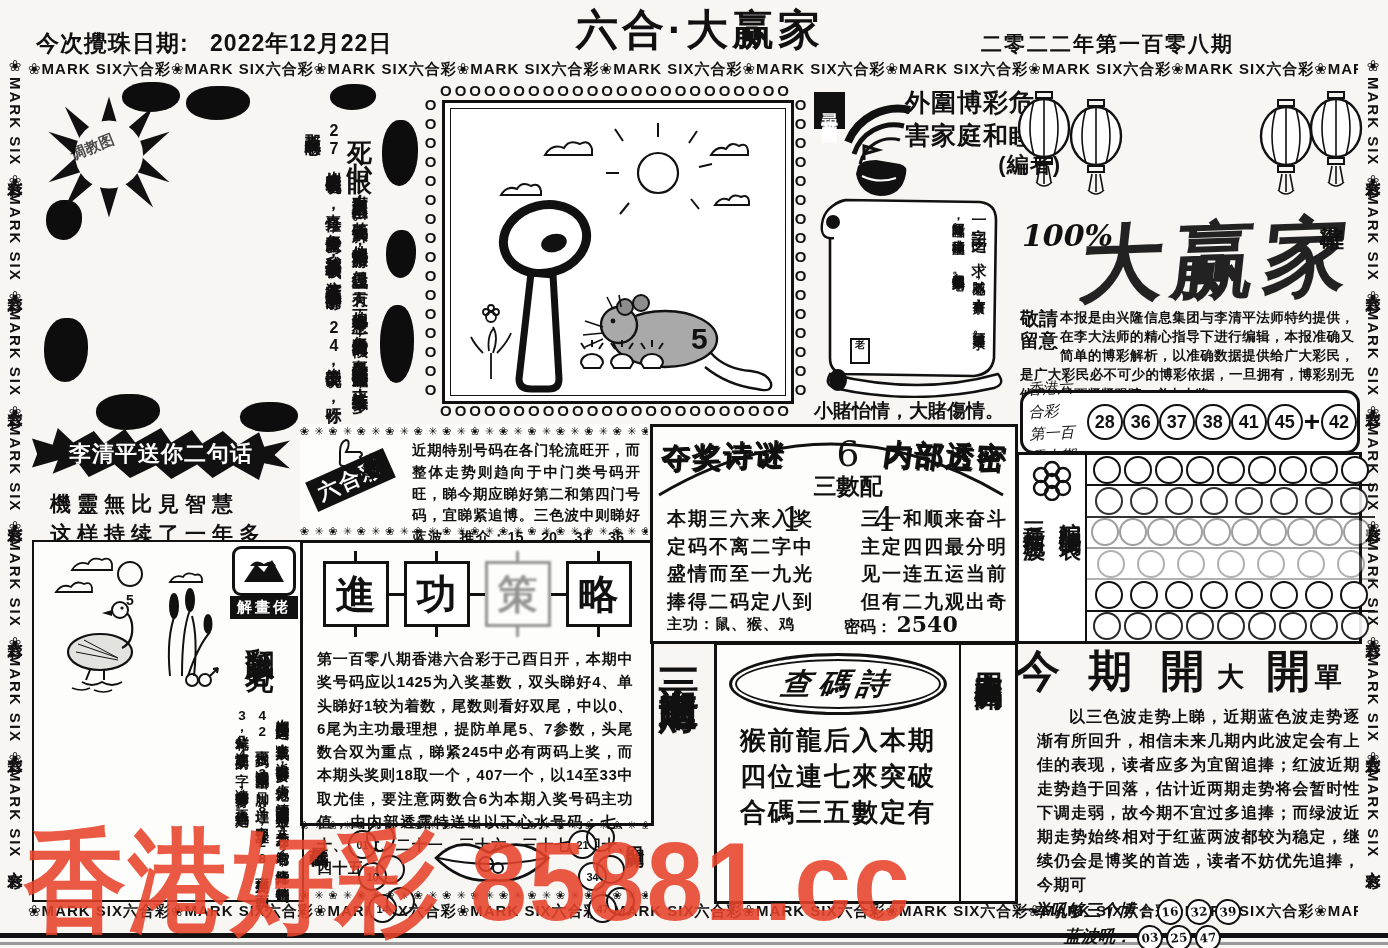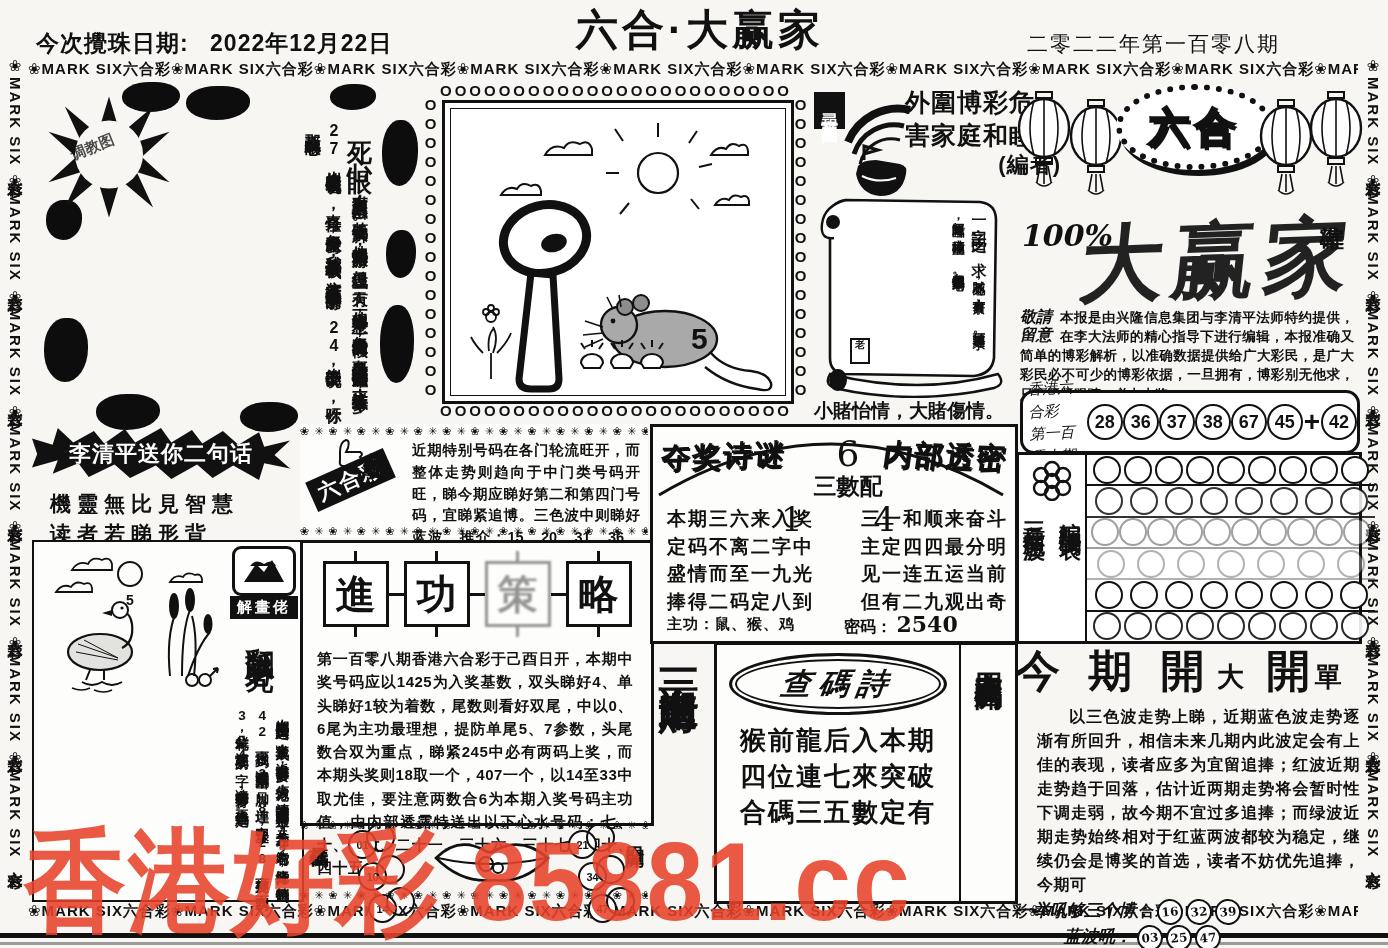--- a/index.html
+++ b/index.html
@@ -44,21 +44,21 @@
 </head>
 <body>
 
 <div class="page">
 
   <div class="abs" style="left:36px;top:28px;font-size:23px;font-weight:800;letter-spacing:1px;">
     <span>今次攪珠日期:</span>
     <span style="margin-left:14px;">2022年12月22日</span>
   </div>
   <div class="abs" style="left:500px;top:2px;width:400px;text-align:center;font-size:42px;font-weight:900;letter-spacing:4px;">六合·大赢家</div>
-  <div class="abs serifbrush" style="left:1027px;top:30px;font-size:21px;font-weight:400;letter-spacing:2px;">二零二二年第一百零八期</div>
+  <div class="abs serifbrush" style="left:981px;top:30px;font-size:21px;font-weight:700;letter-spacing:2px;">二零二二年第一百零八期</div>
 
   <div class="abs strip h" style="left:28px;top:57px;width:1330px;">❀MARK SIX六合彩❀MARK SIX六合彩❀MARK SIX六合彩❀MARK SIX六合彩❀MARK SIX六合彩❀MARK SIX六合彩❀MARK SIX六合彩❀MARK SIX六合彩❀MARK SIX六合彩❀MARK SIX六合彩❀MARK SIX六合彩</div>
   <div class="abs strip h" style="left:28px;top:899px;width:1330px;">❀MARK SIX六合彩❀MARK SIX六合彩❀MARK SIX六合彩❀MARK SIX六合彩❀MARK SIX六合彩❀MARK SIX六合彩❀MARK SIX六合彩❀MARK SIX六合彩❀MARK SIX六合彩❀MARK SIX六合彩❀MARK SIX六合彩</div>
   <div class="abs strip vert vm" style="left:2px;top:57px;height:866px;">❀MARK SIX六合彩❀MARK SIX六合彩❀MARK SIX六合彩❀MARK SIX六合彩❀MARK SIX六合彩❀MARK SIX六合彩❀MARK SIX六合彩</div>
   <div class="abs strip vert vm" style="left:1360px;top:57px;height:866px;">❀MARK SIX六合彩❀MARK SIX六合彩❀MARK SIX六合彩❀MARK SIX六合彩❀MARK SIX六合彩❀MARK SIX六合彩❀MARK SIX六合彩</div>
   <div class="abs" style="left:0;top:933px;width:1388px;height:5px;background:#111;"></div>
   <div class="abs" style="left:0;top:942px;width:1388px;height:3px;background:#9a9a9a;"></div>
 
   <div class="abs" style="left:30px;top:80px;width:392px;height:348px;">
     <div class="blob" style="left:92px;top:2px;width:58px;height:30px;"></div>
@@ -80,21 +80,21 @@
     </div>
     <div class="abs v" style="left:118px;top:42px;width:228px;height:300px;font-size:16px;font-weight:700;line-height:1.3;letter-spacing:1px;">
       <span style="font-size:25px;letter-spacing:14px;font-weight:900;margin-left:10px;">死心眼</span>
       <span>有对夫妇总是入不敷出，花钱大手大脚。他们想去海南旅游，但总没钱。有一天，他想出一个好主意，每次做爱的时候，老公要放十块钱在小猪储钱罐里。这样持续了一年多，27岁的丈夫看着钱说：“真奇怪，每次做爱时，我都放进去十块钱，这怎么有这么多二十和五十的票子呀？”24岁的妻子说，“你呀，你以为别人都象你那么死心眼啊？”</span>
     </div>
   </div>
 
   <div class="abs" style="left:32px;top:428px;width:268px;height:108px;">
     <div class="burst-title" style="width:258px;height:52px;font-size:22px;letter-spacing:1px;">李清平送你二句话</div>
     <div style="margin:10px 0 0 18px;font-size:21px;font-weight:800;letter-spacing:6px;">機靈無比見智慧</div>
-    <div style="margin:2px 0 0 18px;font-size:21px;font-weight:800;letter-spacing:6px;">读者若睇形背</div>
+    <div style="margin:2px 0 0 18px;font-size:21px;font-weight:800;letter-spacing:6px;">这样持续了一年多</div>
   </div>
 
   <div class="panel" style="left:32px;top:540px;width:268px;height:358px;">
     <svg class="abs" style="left:8px;top:6px;" width="190" height="150" viewBox="0 0 190 150">
       <circle cx="88" cy="26" r="12" fill="none" stroke="#111" stroke-width="2"></circle>
       <path d="M30,22 q6,-10 16,-6 q4,-8 14,-4 q8,-4 10,4 l0,6 l-40,0 z" fill="none" stroke="#111" stroke-width="1.8"></path>
       <path d="M14,44 q6,-9 15,-5 q5,-7 13,-3 q7,-3 8,4 l0,4 l-36,0 z" fill="none" stroke="#111" stroke-width="1.8"></path>
       <path d="M128,34 q5,-8 13,-5 q4,-6 12,-2 q6,-2 7,4 l0,3 l-32,0 z" fill="none" stroke="#111" stroke-width="1.8"></path>
       <ellipse cx="58" cy="104" rx="32" ry="18" fill="#e2e2df" stroke="#111" stroke-width="2.2"></ellipse>
       <path d="M36,96 l40,14 M34,104 l42,8 M42,92 l34,18" stroke="#111" stroke-width="1"></path>
@@ -310,61 +310,58 @@
       <rect x="20" y="68" width="16" height="6" fill="none" stroke="#111" stroke-width="2"></rect>
       <path d="M24,76 l-3,16 M28,76 l0,18 M32,76 l3,16 M20,92 q8,8 16,0" stroke="#111" stroke-width="1.6" fill="none"></path>
     </svg>
     <svg class="abs" style="left:52px;top:14px;" width="56" height="104" viewBox="0 0 56 104">
       <rect x="20" y="2" width="16" height="6" fill="none" stroke="#111" stroke-width="2"></rect>
       <ellipse cx="28" cy="38" rx="25" ry="29" fill="#fff" stroke="#111" stroke-width="2.4"></ellipse>
       <path d="M18,11 q-8,27 0,54 M28,9 l0,58 M38,11 q8,27 0,54" fill="none" stroke="#111" stroke-width="1.6"></path>
       <rect x="20" y="68" width="16" height="6" fill="none" stroke="#111" stroke-width="2"></rect>
       <path d="M24,76 l-3,16 M28,76 l0,18 M32,76 l3,16 M20,92 q8,8 16,0" stroke="#111" stroke-width="1.6" fill="none"></path>
     </svg>
-    <div class="abs" style="left:100px;top:0;width:146px;height:74px;border:6px dotted #111;border-radius:50%;background:#fff;display:flex;align-items:center;justify-content:center;box-shadow:4px 6px 0 #111;">
-      <span style="font-size:40px;font-weight:900;letter-spacing:6px;color:#fff;-webkit-text-stroke:2.5px #111;text-shadow:3px 3px 0 #111;">六合</span>
-    </div>
     <svg class="abs" style="left:242px;top:14px;" width="56" height="104" viewBox="0 0 56 104">
       <rect x="20" y="2" width="16" height="6" fill="none" stroke="#111" stroke-width="2"></rect>
       <ellipse cx="28" cy="38" rx="25" ry="29" fill="#fff" stroke="#111" stroke-width="2.4"></ellipse>
       <path d="M18,11 q-8,27 0,54 M28,9 l0,58 M38,11 q8,27 0,54" fill="none" stroke="#111" stroke-width="1.6"></path>
       <rect x="20" y="68" width="16" height="6" fill="none" stroke="#111" stroke-width="2"></rect>
       <path d="M24,76 l-3,16 M28,76 l0,18 M32,76 l3,16 M20,92 q8,8 16,0" stroke="#111" stroke-width="1.6" fill="none"></path>
     </svg>
     <svg class="abs" style="left:292px;top:6px;" width="56" height="104" viewBox="0 0 56 104">
       <rect x="20" y="2" width="16" height="6" fill="none" stroke="#111" stroke-width="2"></rect>
       <ellipse cx="28" cy="38" rx="25" ry="29" fill="#fff" stroke="#111" stroke-width="2.4"></ellipse>
       <path d="M18,11 q-8,27 0,54 M28,9 l0,58 M38,11 q8,27 0,54" fill="none" stroke="#111" stroke-width="1.6"></path>
       <rect x="20" y="68" width="16" height="6" fill="none" stroke="#111" stroke-width="2"></rect>
       <path d="M24,76 l-3,16 M28,76 l0,18 M32,76 l3,16 M20,92 q8,8 16,0" stroke="#111" stroke-width="1.6" fill="none"></path>
     </svg>
   </div>
   <div class="abs serifbrush" style="left:1022px;top:218px;font-size:30px;font-weight:900;font-style:italic;">100%</div>
   <div class="abs serifbrush" style="left:1080px;top:204px;font-size:84px;font-weight:900;letter-spacing:8px;transform:rotate(-2deg) skewX(-8deg);opacity:.92;white-space:nowrap;">大赢家</div>
   <div class="abs v" style="left:1316px;top:206px;font-size:24px;font-weight:900;letter-spacing:2px;">準確</div>
   <div class="abs" style="left:1020px;top:308px;width:334px;">
-    <span style="float:left;width:40px;font-size:16px;font-weight:900;line-height:1.15;font-style:italic;">
+    <span style="float:left;width:40px;font-size:19px;font-weight:900;line-height:1.15;">
       <span>敬請</span><br>
       <span>留意</span>
     </span>
     <span style="font-size:13.5px;font-weight:700;line-height:1.42;text-align:justify;display:block;">本报是由兴隆信息集团与李清平法师特约提供，在李大法师的精心指导下进行编辑，本报准确又简单的博彩解析，以准确数据提供给广大彩民，是广大彩民必不可少的博彩依据，一旦拥有，博彩别无他求，只要紧紧跟踪，必中大奖。</span>
   </div>
 
   <div class="abs" style="left:1020px;top:390px;width:334px;height:58px;border:3px solid #111;border-radius:14px;background:#fff;display:flex;align-items:center;">
     <div class="serifbrush" style="width:94px;padding-left:6px;font-size:15px;font-style:italic;line-height:1.5;transform:rotate(-3deg);">
       <div>香港六合彩</div>
       <div>第一百零七期</div>
     </div>
     <div style="display:flex;align-items:center;">
       <span style="display:flex;">
           <span class="ball">28</span>
           <span class="ball">36</span>
           <span class="ball">37</span>
           <span class="ball">38</span>
-          <span class="ball">67</span>
+          <span class="ball">41</span>
           <span class="ball">45</span>
         </span>
       <span style="font-size:28px;font-weight:700;margin:0 1px;">+</span>
       <span class="ball">42</span>
     </div>
   </div>
 
   <div class="abs" style="left:1016px;top:452px;width:340px;height:186px;border:3px solid #111;background:#fff;display:flex;">
     <div class="ct-left">
       <svg width="46" height="42" viewBox="0 0 46 42">

